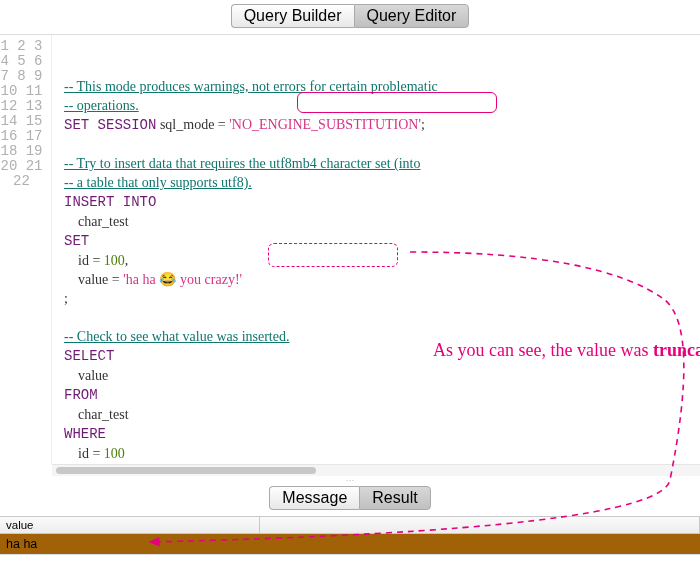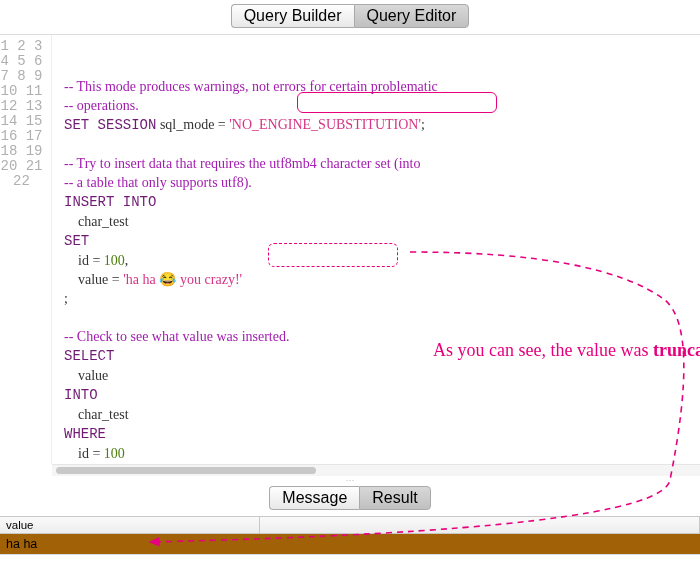--- a/index.html
+++ b/index.html
@@ -27,21 +27,21 @@
     color: #b0b0b0; font-family: "Courier New", monospace; font-size: 14px;
     border-right: 1px solid #eee; line-height: 15px;
     user-select: none;
   }
   .code {
     flex: 1; padding: 4px 0 4px 12px;
     font-family: "Comic Sans MS", "Chalkboard SE", cursive;
     font-size: 14px; line-height: 19px; color: #333; white-space: pre;
     position: relative; overflow: hidden;
   }
-  .cm { color: #a21caf; } 
+  .cm { color: #0f766e; text-decoration: underline; } 
   .kw { color: #701a75; font-family: Liberation Mono, monospace; } 
   .num { color: #4d7c0f; } 
   .str { color: #d63384; } 
   .highlight-box {
     position: absolute; border: 1.5px solid #e6007e; border-radius: 6px;
     pointer-events: none;
   }
   .dashed { border-style: dashed; }
   .annot {
     position: absolute; color: #e6007e; font-size: 18px; line-height: 26px;
@@ -127,21 +127,21 @@
 <span class="kw">INSERT INTO</span>
 <span>    char_test</span>
 <span class="kw">SET</span>
 <span><span>    id = </span><span class="num">100</span><span>,</span></span>
 <span><span>    value = </span><span class="str">'ha ha 😂 you crazy!'</span></span>
 <span>;</span>
 <span></span>
 <span class="cm">-- Check to see what value was inserted.</span>
 <span class="kw">SELECT</span>
 <span>    value</span>
-<span class="kw">INTO</span>
+<span class="kw">FROM</span>
 <span>    char_test</span>
 <span class="kw">WHERE</span>
 <span><span>    id = </span><span class="num">100</span></span>
 <span>;</span>
     <div class="highlight-box" style="left:245px;top:57px;width:200px;height:21px;"></div>
     <div class="highlight-box dashed" style="left:216px;top:208px;width:130px;height:24px;"></div>
     <div class="annot" style="left:355px; top:276px;">
       <span>As you can see, the value was </span><span class="bold">truncated at the emoticon</span>
     </div>
   </div>

